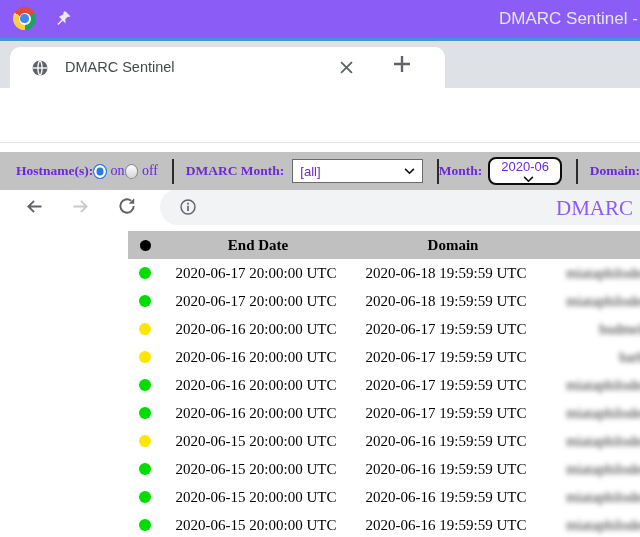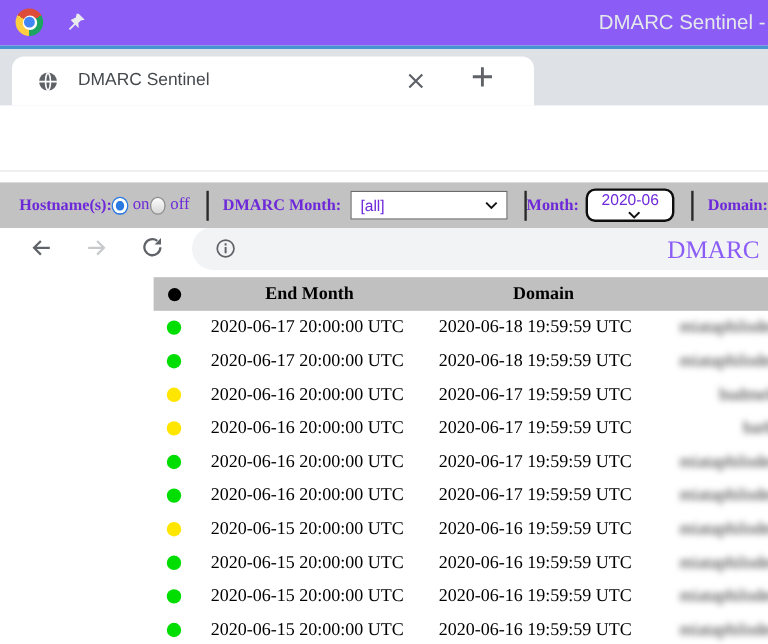--- a/index.html
+++ b/index.html
@@ -149,21 +149,21 @@
     <span class="flabel ml12">Domain:</span>
   </div>
 
   <div class="abs page-title">DMARC</div>
 
   <div class="abs rtable">
     <div class="thead">
       <span class="c-dot">
           <span class="hdot"></span>
         </span>
-      <span class="c-end">End Month</span>
+      <span class="c-end">End Date</span>
       <span class="c-dom">Domain</span>
     </div>
     <div>
   <div class="trow">
     <span class="c-dot">
             <span class="dot" style="background: rgb(0, 221, 0);"></span>
           </span>
     <span class="c-start">2020-06-17 20:00:00 UTC</span>
     <span class="c-end">2020-06-18 19:59:59 UTC</span>
     <span class="c-dom blurred">miataphilodendronbdl.net</span>

